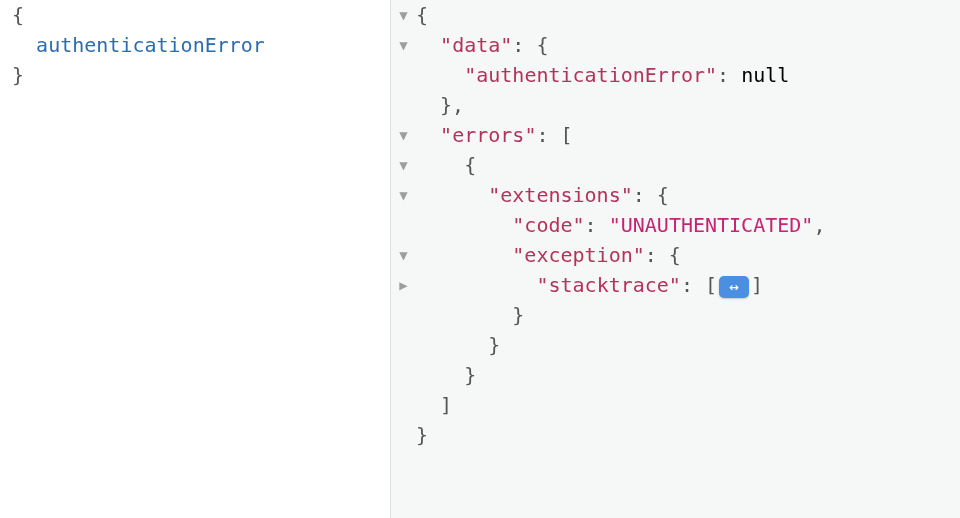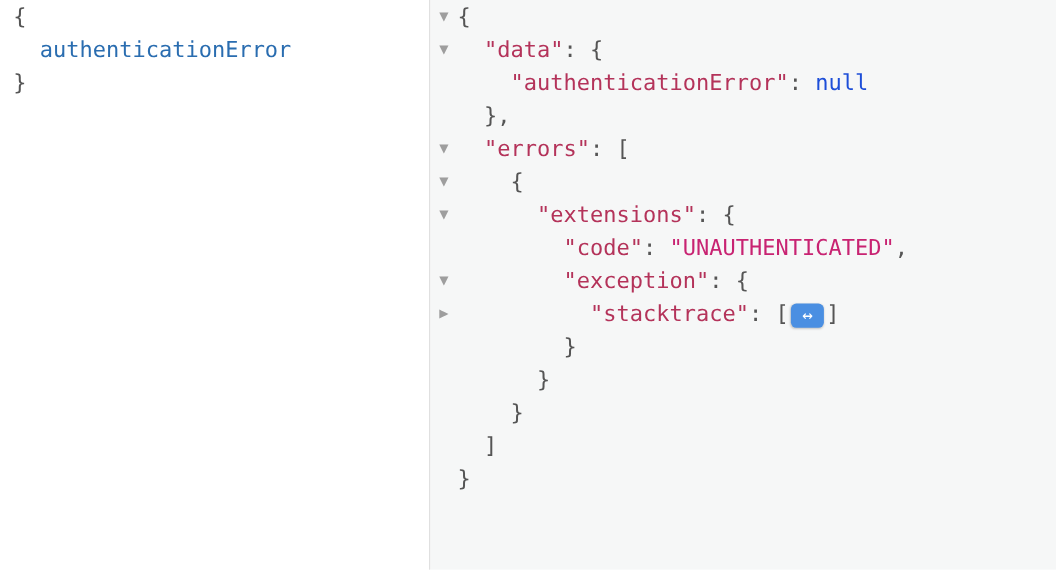--- a/index.html
+++ b/index.html
@@ -41,21 +41,21 @@
     }
     .code-area {
       flex: 1;
       padding: 0px 6px 6px 0;
     }
     .line { white-space: pre; }
     .punct { color: #555555; }
     .field-left { color: #2a6db0; }
     .key { color: #b4335a; }
     .string { color: #c82372; }
-    .null { color: #1d4ed8; }
+    .null { color: #000000; }
     .fold-widget {
       display: inline-flex;
       align-items: center;
       justify-content: center;
       background: #4a8fe2;
       color: #ffffff;
       border-radius: 5px;
       width: 30px;
       height: 22px;
       font-size: 16px;

